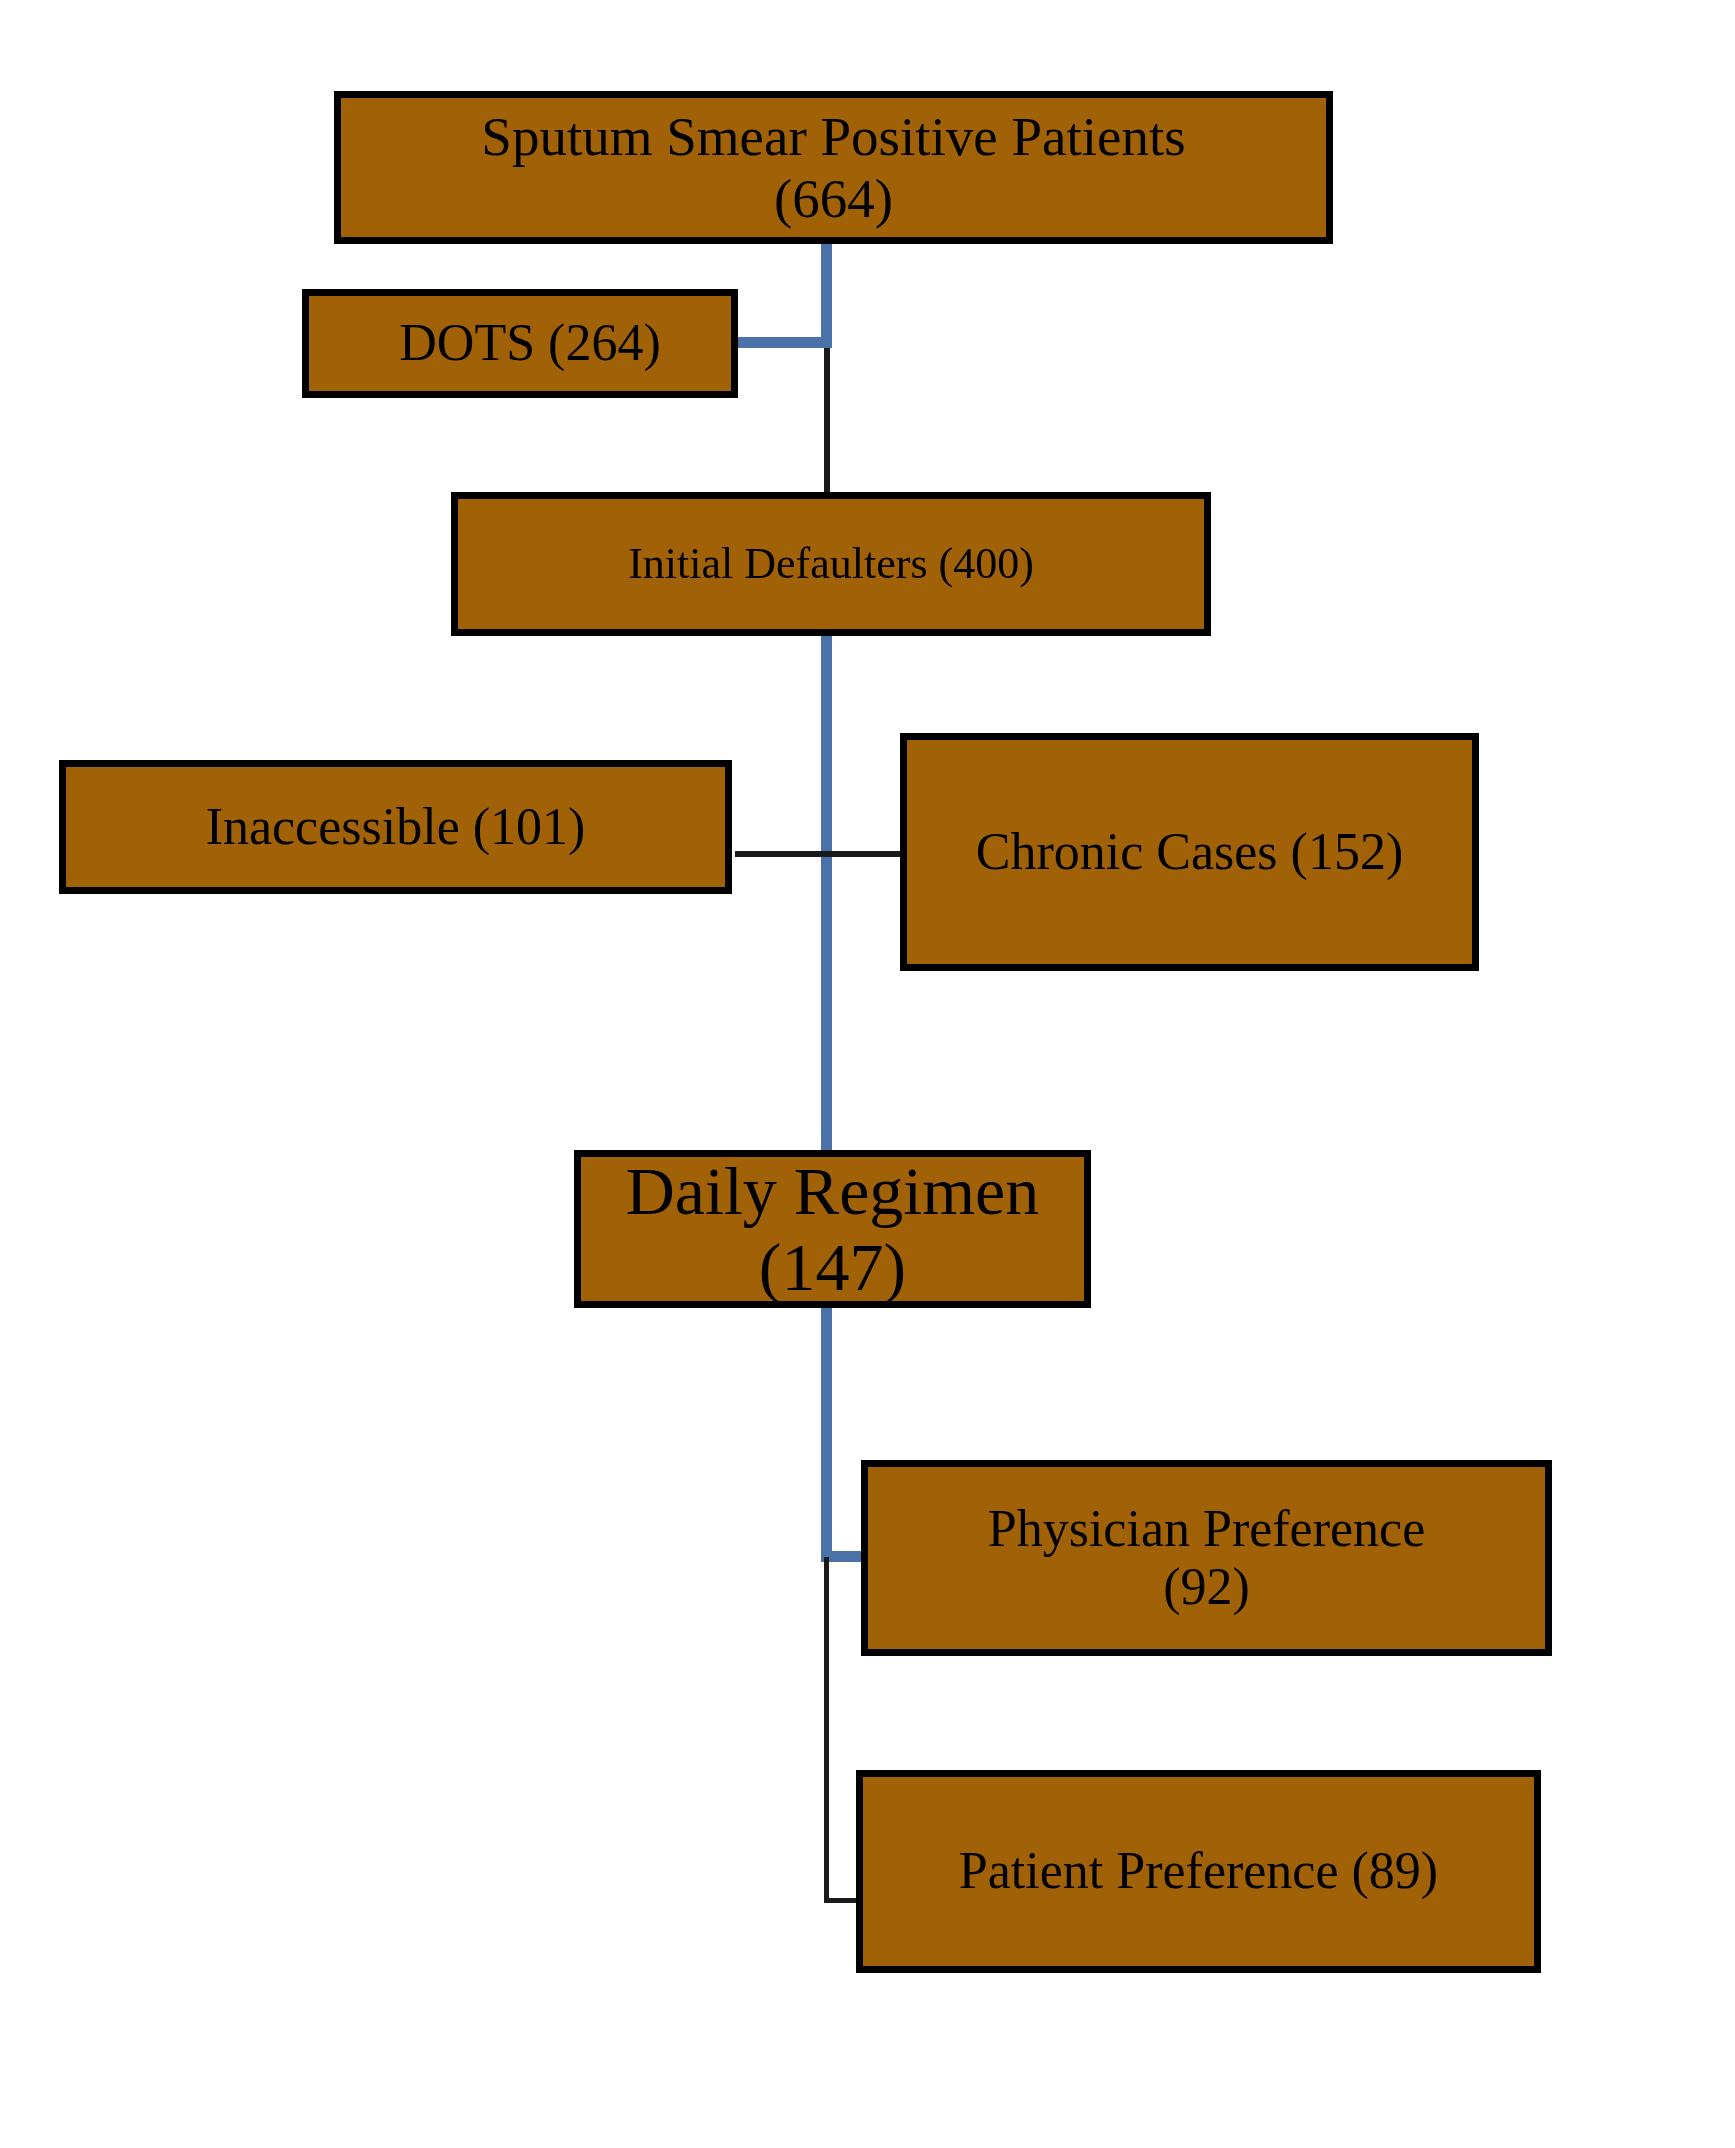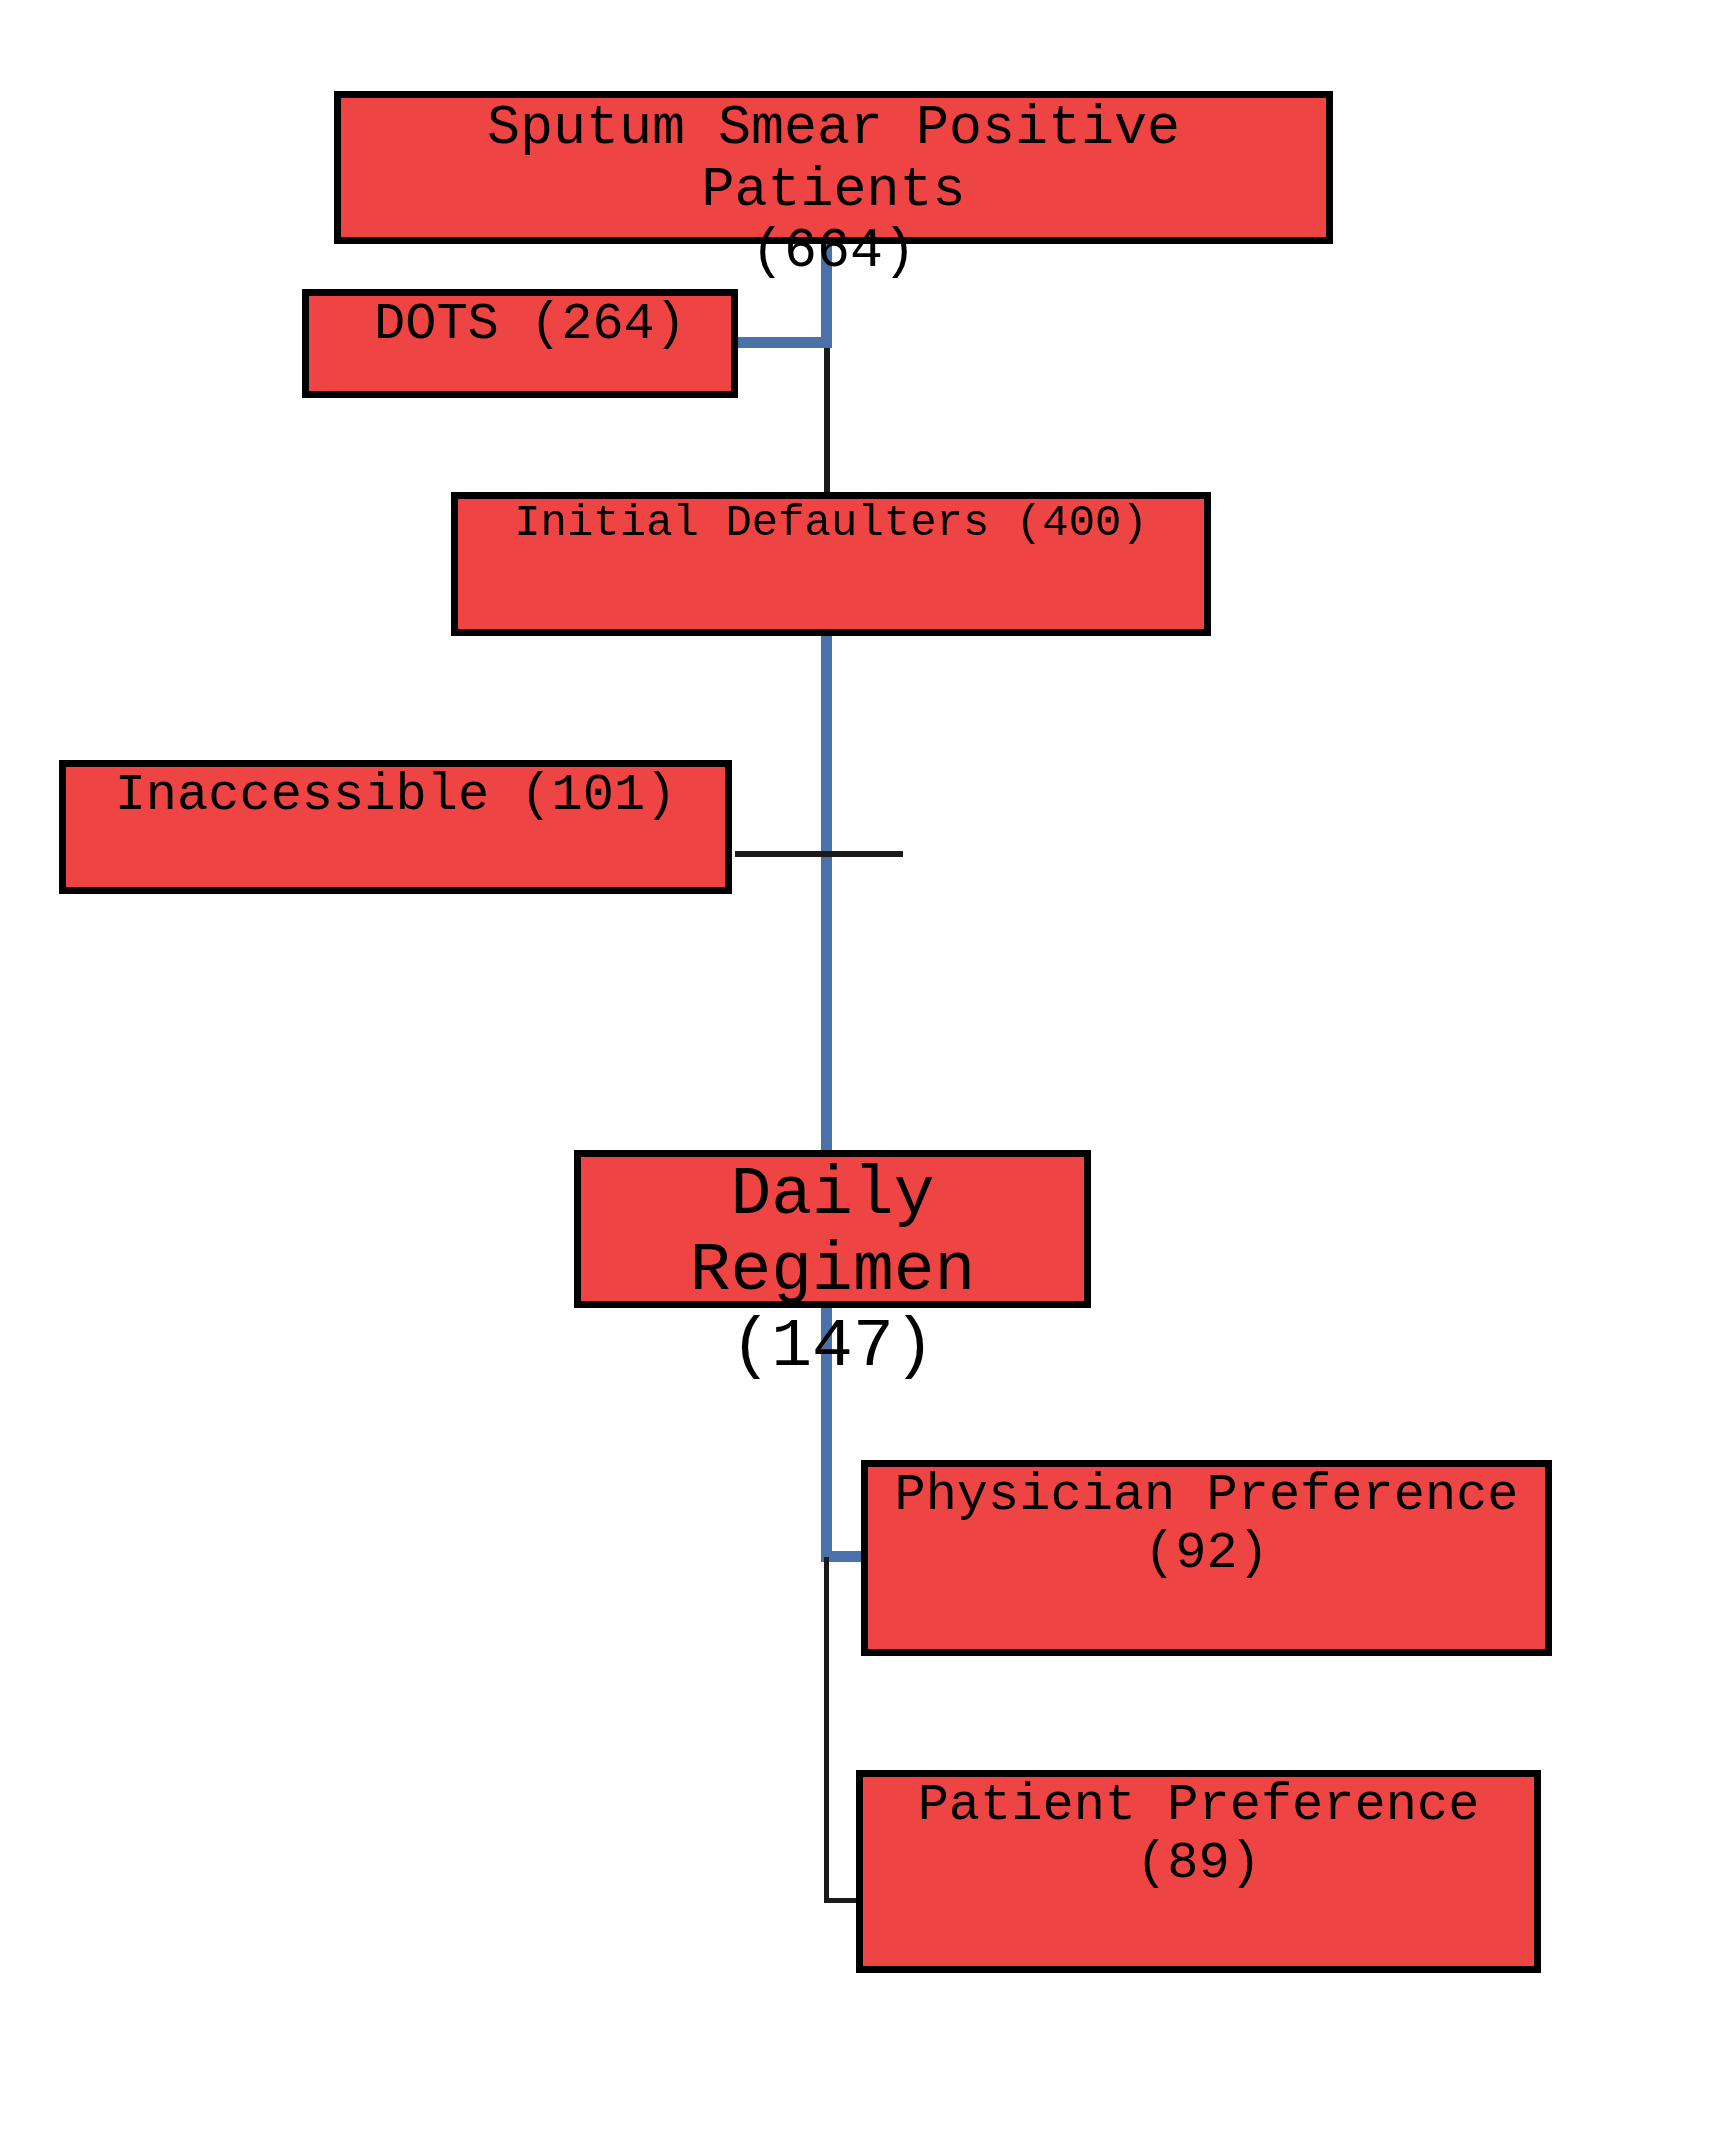--- a/index.html
+++ b/index.html
@@ -12,29 +12,29 @@
     position: relative;
     width: 1735px;
     height: 2148px;
     background: #ffffff;
     overflow: hidden;
     font-family: "Liberation Serif", "DejaVu Serif", serif;
   }
   .node {
     position: absolute;
     box-sizing: border-box;
-    background: #ef4444;
+    background: #a16207;
     border: 7.6px solid #000000;
     display: flex;
+    align-items: center;
     justify-content: center;
     text-align: center;
     color: #000000;
     line-height: 1.12;
     z-index: 5;
-    font-family: Liberation Mono, monospace;
   }
   .node-label {
     display: block;
     white-space: pre-line;
     padding: 0 8.4px;
   }
   .conn {
     position: absolute;
     z-index: 2;
   }
@@ -100,20 +100,23 @@
   </div>
 
   <div class="node" id="node-defaulters">
     <span class="node-label">Initial Defaulters (400)</span>
   </div>
 
   <div class="node" id="node-inaccess">
     <span class="node-label">Inaccessible  (101)</span>
   </div>
 
+  <div class="node" id="node-chronic">
+    <span class="node-label">Chronic Cases (152)</span>
+  </div>
 
   <div class="node" id="node-daily">
     <span class="node-label">Daily Regimen
 (147)</span>
   </div>
 
   <div class="node" id="node-physician">
     <span class="node-label">Physician Preference
 (92)</span>
   </div>

